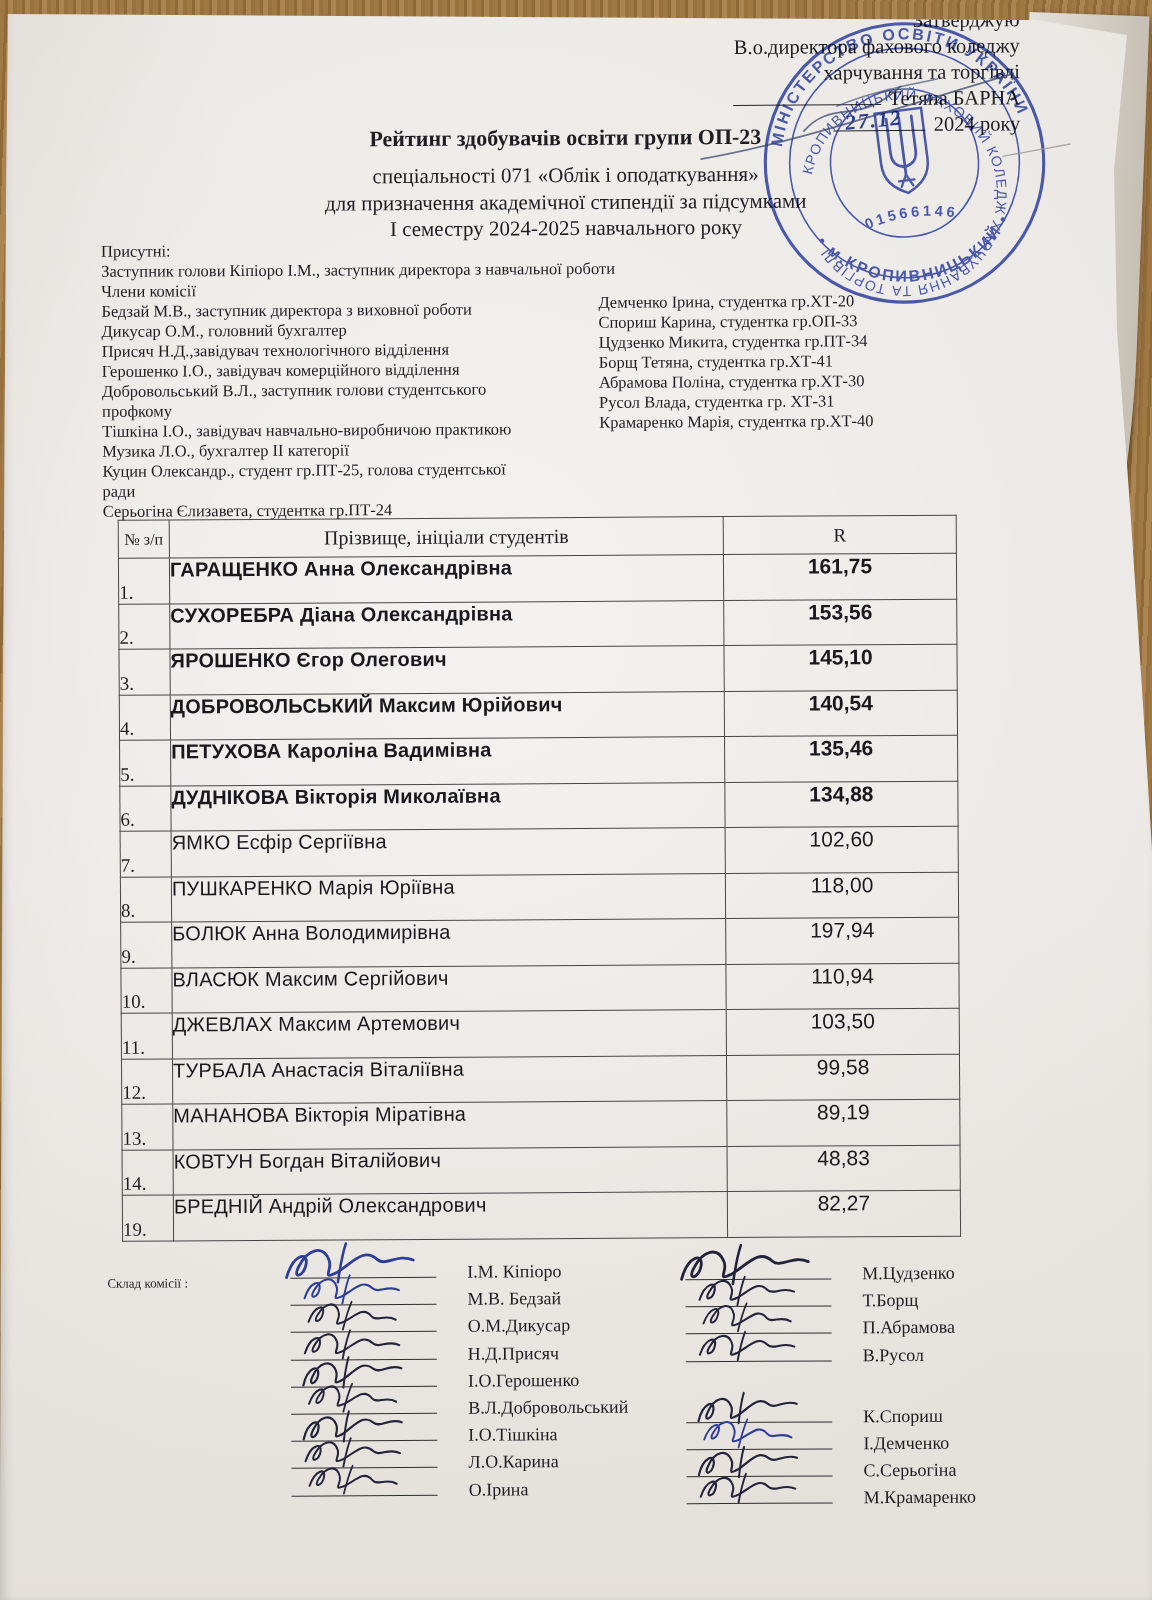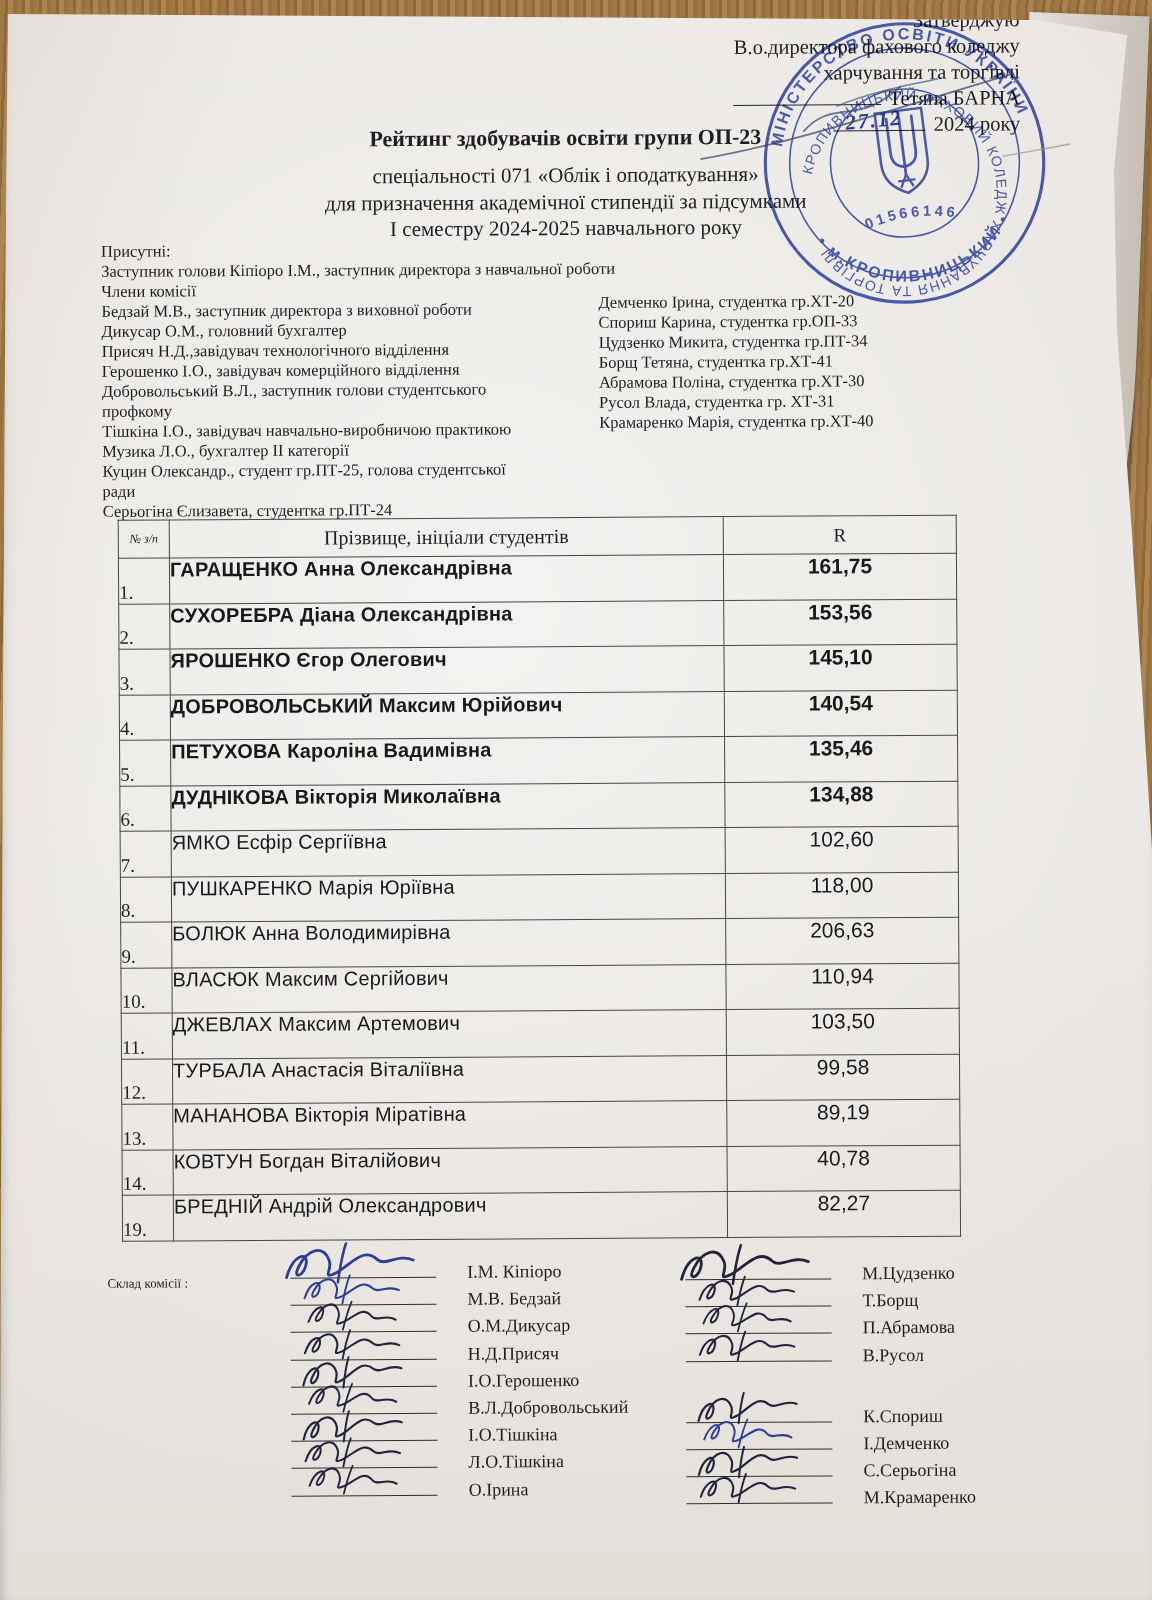--- a/index.html
+++ b/index.html
@@ -40,21 +40,21 @@
 
   
   .att-block{position:absolute;font-size:16.5px;line-height:20px;white-space:nowrap;}
   .att-left{left:100px;top:242px;}
   .att-right{left:597px;top:296px;}
 
   
   table.rating{position:absolute;left:115px;top:520px;border-collapse:collapse;table-layout:fixed;}
   table.rating th, table.rating td{border:1.6px solid #474747;padding:0;}
   table.rating th{height:37px;font-weight:400;}
-  th.h-num{width:50px;font-size:12px;font-style:italic;}
+  th.h-num{width:50px;font-size:16px;}
   th.h-name{width:553px;font-size:20px;font-weight:700;}
   th.h-r{width:232px;font-size:19px;}
   td{height:44.5px;}
   td.c-num{vertical-align:bottom;text-align:left;padding:0 0 2px 14px;font-size:19px;}
   td.c-name{vertical-align:top;text-align:left;padding:5px 0 0 18px;
     font-family:"Liberation Sans",sans-serif;font-size:20px;letter-spacing:.2px;color:#18181d;}
   td.c-r{vertical-align:top;text-align:center;padding:3px 40px 0 0;
     font-family:"Liberation Sans",sans-serif;font-size:21px;color:#18181d;margin-left:40px;}
   tr.bold td.c-name, tr.bold td.c-r{font-weight:700;}
 
@@ -213,21 +213,21 @@
 
   <tr>
     <td class="c-num">8.</td>
     <td class="c-name">ПУШКАРЕНКО Марія Юріївна</td>
     <td class="c-r">118,00</td>
   </tr>
 
   <tr>
     <td class="c-num">9.</td>
     <td class="c-name">БОЛЮК Анна Володимирівна</td>
-    <td class="c-r">206,63</td>
+    <td class="c-r">197,94</td>
   </tr>
 
   <tr>
     <td class="c-num">10.</td>
     <td class="c-name">ВЛАСЮК Максим Сергійович</td>
     <td class="c-r">110,94</td>
   </tr>
 
   <tr>
     <td class="c-num">11.</td>
@@ -243,21 +243,21 @@
 
   <tr>
     <td class="c-num">13.</td>
     <td class="c-name">МАНАНОВА Вікторія Міратівна</td>
     <td class="c-r">89,19</td>
   </tr>
 
   <tr>
     <td class="c-num">14.</td>
     <td class="c-name">КОВТУН Богдан Віталійович</td>
-    <td class="c-r">40,78</td>
+    <td class="c-r">48,83</td>
   </tr>
 
   <tr>
     <td class="c-num">19.</td>
     <td class="c-name">БРЕДНІЙ Андрій Олександрович</td>
     <td class="c-r">82,27</td>
   </tr>
 </tbody>
       </table>
 
@@ -325,21 +325,21 @@
     <span class="sigline"></span>
     <span class="com-name">І.О.Тішкіна</span>
   </div>
 
   <div class="com-row">
     <svg class="scribble" viewBox="0 0 120 36">
       <path d="M4,26 C10,8 22,6 20,16 C18,26 8,28 14,18 C22,4 34,2 38,14 C41,22 30,30 44,24 C58,16 66,6 76,16 C82,22 92,12 104,18" fill="none" stroke="currentColor" stroke-width="2.2" stroke-linecap="round"></path>
       <path d="M52,2 C48,12 46,22 44,32" fill="none" stroke="currentColor" stroke-width="2" stroke-linecap="round"></path>
     </svg>
     <span class="sigline"></span>
-    <span class="com-name">Л.О.Тішкіна</span>
+    <span class="com-name">Л.О.Карина</span>
   </div>
 
   <div class="com-row">
     <svg class="scribble" viewBox="0 0 120 36">
       <path d="M4,26 C10,8 22,6 20,16 C18,26 8,28 14,18 C22,4 34,2 38,14 C41,22 30,30 44,24 C58,16 66,6 76,16 C82,22 92,12 104,18" fill="none" stroke="currentColor" stroke-width="2.2" stroke-linecap="round"></path>
       <path d="M52,2 C48,12 46,22 44,32" fill="none" stroke="currentColor" stroke-width="2" stroke-linecap="round"></path>
     </svg>
     <span class="sigline"></span>
     <span class="com-name">О.Ірина</span>
   </div>

